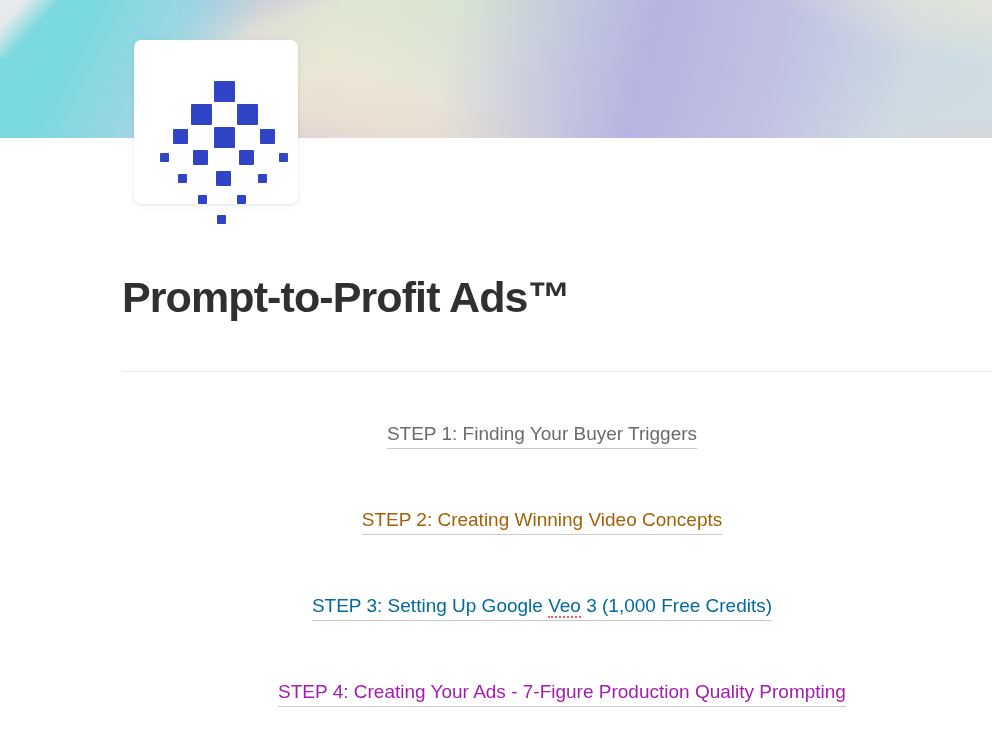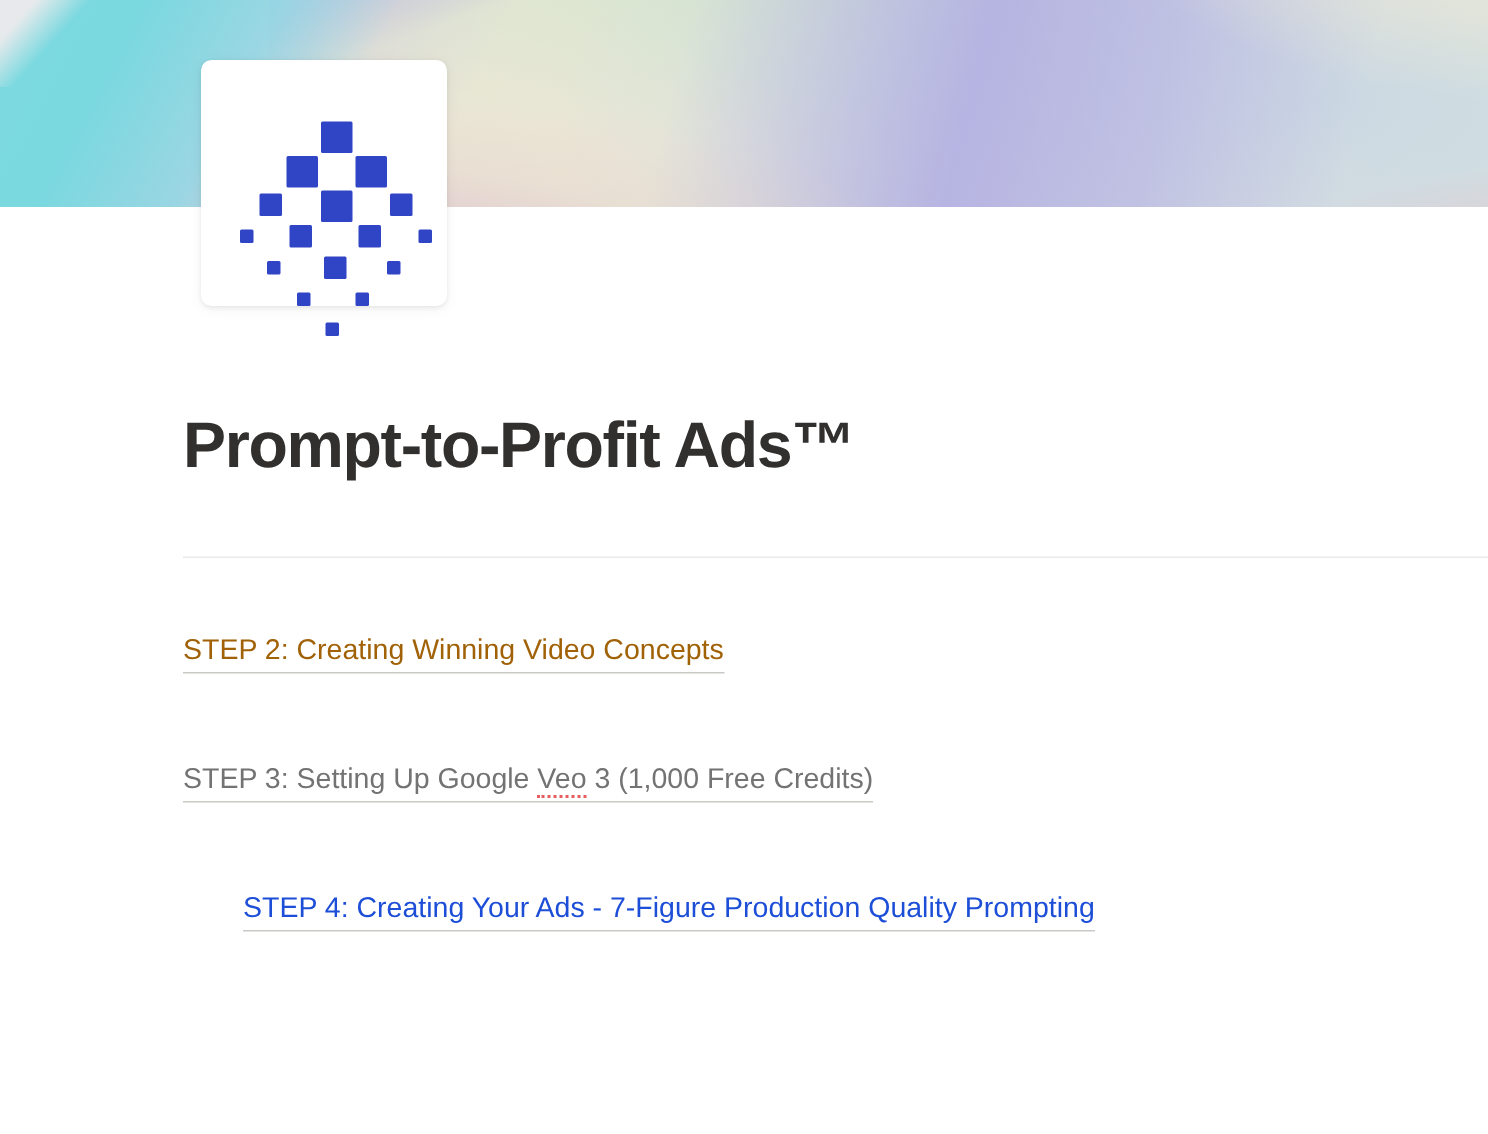--- a/index.html
+++ b/index.html
@@ -1,16 +1,16 @@
 <!DOCTYPE html>
 <html><head>
 <meta charset="utf-8">
 <title>Prompt-to-Profit Ads</title>
 <style>
-  * { box-sizing: border-box; }
+  * { box-sizing: border-box; text-align: center; }
   html, body {
     margin: 0;
     padding: 0;
     width: 992px;
     height: 756px;
     background: #ffffff;
     font-family: "Liberation Sans", sans-serif;
     -webkit-font-smoothing: antialiased;
   }
 
@@ -264,19 +264,20 @@
       </div>
   </div>
 
   <div class="doc">
 
     <h1 class="title">Prompt-to-Profit Ads™</h1>
 
     <div class="divider"></div>
 
     <div class="links" id="links-container">
+        <div class="link-row"><a class="step-link" style="color: rgb(107, 107, 105);">STEP 1: Finding Your Buyer Triggers</a></div>
         <div class="link-row"><a class="step-link" style="color: #a16207;">STEP 2: Creating Winning Video Concepts</a></div>
-        <div class="link-row"><a class="step-link" style="color: #737373;">STEP 3: Setting Up Google <span class="misspelled">Veo</span> 3 (1,000 Free Credits)</a></div>
-        <div class="link-row"><a class="step-link" style="color: #1d4ed8; margin-left: 40px;">STEP 4: Creating Your Ads - 7-Figure Production Quality Prompting</a></div>
+        <div class="link-row"><a class="step-link" style="color: #0369a1;">STEP 3: Setting Up Google <span class="misspelled">Veo</span> 3 (1,000 Free Credits)</a></div>
+        <div class="link-row"><a class="step-link" style="color: #a21caf; margin-left: 40px;">STEP 4: Creating Your Ads - 7-Figure Production Quality Prompting</a></div>
       </div>
 
   </div>
 </div>
 
 </body></html>

